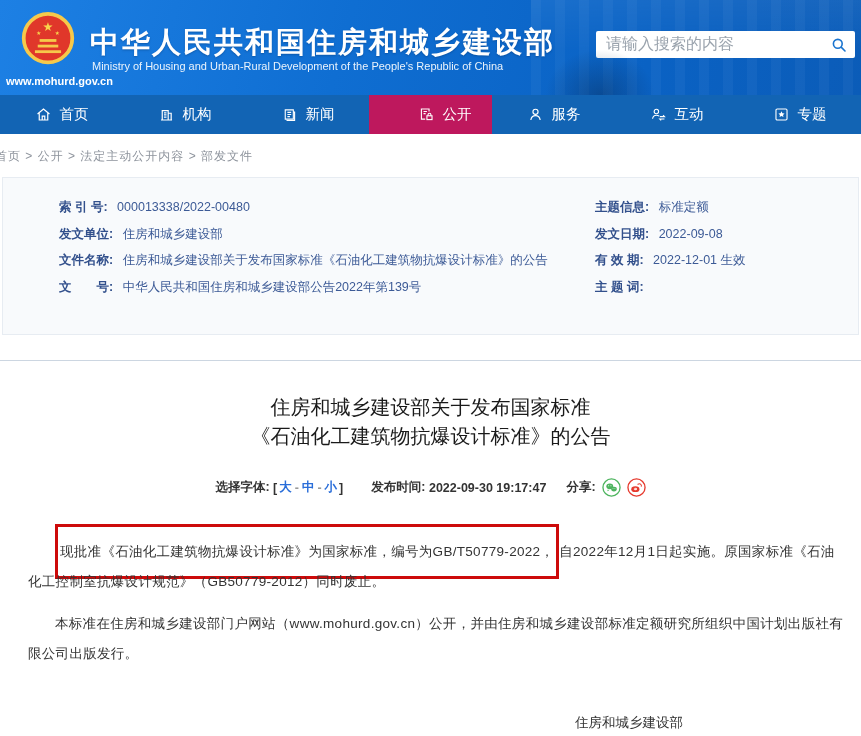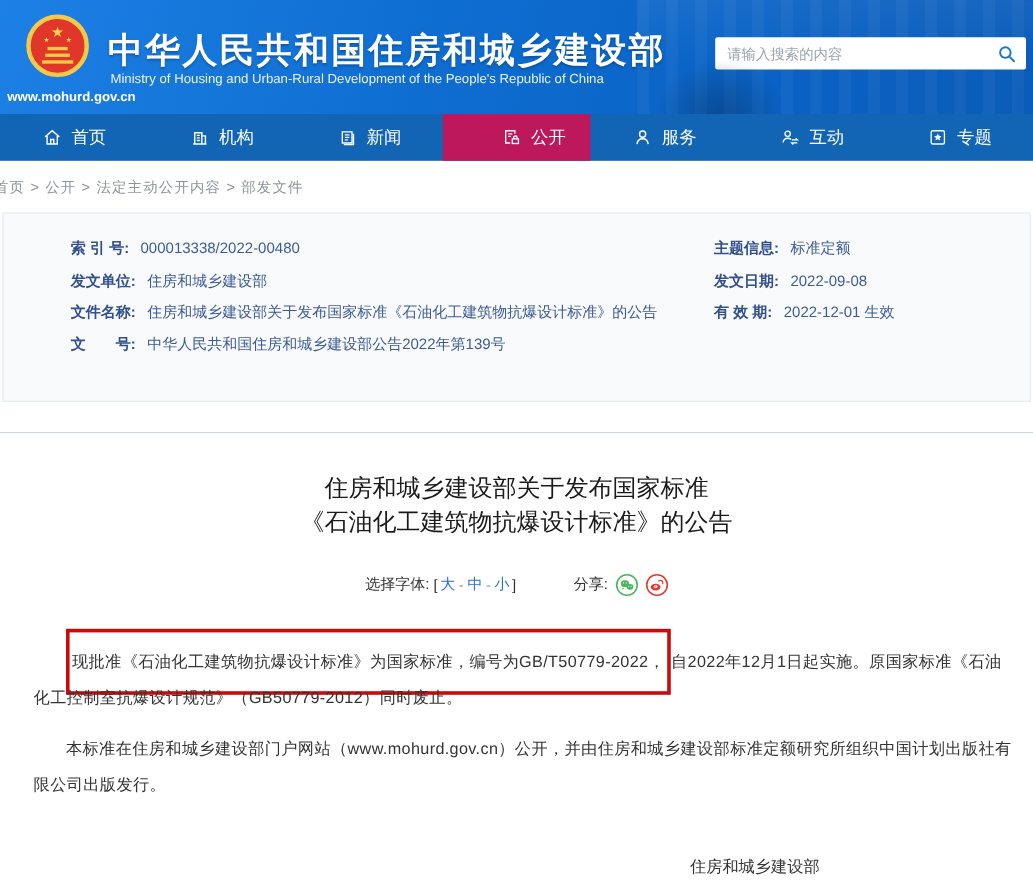--- a/index.html
+++ b/index.html
@@ -17,22 +17,22 @@
     opacity:.55; }
   .header::after { content:""; position:absolute; left:545px; bottom:0; width:110px; height:46px;
     background:radial-gradient(ellipse at 50% 100%, rgba(8,45,90,.45), rgba(8,45,90,0) 70%); }
   .emblem { position:absolute; left:20px; top:8px; width:56px; height:64px; }
   .site-title { position:absolute; left:90px; top:23px; color:#fff; font-size:29px;
     font-weight:bold; letter-spacing:2px; text-shadow:0 1px 2px rgba(0,40,90,.35); white-space:nowrap; }
   .site-subtitle { position:absolute; left:92px; top:60px; color:#eaf3fc; font-size:11px; white-space:nowrap; }
   .site-url { position:absolute; left:6px; top:75px; color:#fff; font-size:11px; font-weight:bold; }
   .searchbox { position:absolute; right:6px; top:31px; width:259px; height:27px; background:#fff;
     border-radius:2px; display:flex; align-items:center; padding:0 8px 0 10px; }
-  .searchbox input { flex:1; border:none; outline:none; font-size:12px; color:#333;
-    font-family:Liberation Sans, sans-serif; background:transparent; }
+  .searchbox input { flex:1; border:none; outline:none; font-size:16px; color:#333;
+    font-family:Liberation Mono, monospace; background:transparent; }
   .searchbox input::placeholder { color:#9aa3ad; }
   .search-icon { width:16px; height:16px; flex:0 0 auto; cursor:pointer; }
 
   
   .nav { width:861px; height:39px; background:#1264b4; display:flex; }
   .nav-item { width:123px; height:39px; display:flex; align-items:center; justify-content:center;
     gap:8px; color:#fff; font-size:14.5px; font-weight:normal; cursor:pointer; }
   .nav-item.active { background:#be185d;padding-left:28px; }
   .nav-item svg { width:17px; height:17px; }
 
@@ -48,21 +48,21 @@
   .meta-row { height:26.5px; line-height:26.5px; font-size:12.5px; white-space:nowrap; }
   .meta-label { color:#32508c; font-weight:bold; margin-right:6px; }
   .meta-value { color:#3c5a96; }
 
   
   .content { margin-top:25px; border-top:1px solid #ccd6e1; background:#fff; padding-bottom:30px; }
   .doc-title { margin-top:32px; text-align:center; font-size:20px; font-weight:normal;
     color:#1a1a1a; line-height:29px; }
   .doc-meta { margin-top:27px; display:flex; justify-content:center; align-items:center;
     font-size:12.5px; color:#333; }
-  .doc-meta .chunk { display:flex; align-items:center; }
+  .doc-meta .chunk { display:flex; align-items:center;font-weight:bold; }
   .fs-link { color:#2a6ed9; cursor:pointer; margin:0 2px; }
   .fs-sep { color:#999; margin:0 1px; }
   .gap28 { width:28px; } .gap20 { width:20px; }
   .share-icon { width:19px; height:19px; margin-left:6px; cursor:pointer; }
   .para { margin:0 16px 0 28px; font-size:13.5px; color:#333; line-height:30px;
     text-indent:2em; letter-spacing:.3px; }
   .para.first { margin-top:40px; }
   .para.second { margin-top:12px; }
   .hl-red { border:3px solid #cd0a0a; padding:17px 2px; }
   .signature { margin:40px 132px 0 auto; width:200px; text-align:center;
@@ -172,20 +172,24 @@
       <span class="meta-value">标准定额</span>
     </div>
     <div class="meta-row">
       <span class="meta-label">发文日期:</span>
       <span class="meta-value">2022-09-08</span>
     </div>
     <div class="meta-row">
       <span class="meta-label">有 效 期:</span>
       <span class="meta-value">2022-12-01 生效</span>
     </div>
+    <div class="meta-row">
+      <span class="meta-label">主 题 词:</span>
+      <span class="meta-value"></span>
+    </div>
   </div>
 </div>
 
 <div class="content">
   <div class="doc-title">
     <div>住房和城乡建设部关于发布国家标准</div>
     <div>《石油化工建筑物抗爆设计标准》的公告</div>
   </div>
 
   <div class="doc-meta">
@@ -193,20 +197,24 @@
       <span>选择字体:</span>&nbsp;
       <span>[</span>
       <span class="fs-link">大</span>
       <span class="fs-sep">-</span>
       <span class="fs-link">中</span>
       <span class="fs-sep">-</span>
       <span class="fs-link">小</span>
       <span>]</span>
     </div>
     <div class="gap28"></div>
+    <div class="chunk">
+      <span>发布时间:</span>&nbsp;
+      <span>2022-09-30 19:17:47</span>
+    </div>
     <div class="gap20"></div>
     <div class="chunk">
       <span>分享:</span>
       <svg class="share-icon" viewBox="0 0 20 20">
         <circle cx="10" cy="10" r="9" fill="#fff" stroke="#4db45e" stroke-width="1.4"></circle>
         <ellipse cx="8.2" cy="8.8" rx="3.6" ry="3" fill="#4db45e"></ellipse>
         <ellipse cx="12.6" cy="11.6" rx="3" ry="2.5" fill="#4db45e"></ellipse>
         <path d="M6.2 12.2 L5.5 14 L7.6 13" fill="#4db45e"></path>
         <circle cx="7" cy="8.2" r=".55" fill="#fff"></circle>
           <circle cx="9.4" cy="8.2" r=".55" fill="#fff"></circle>

